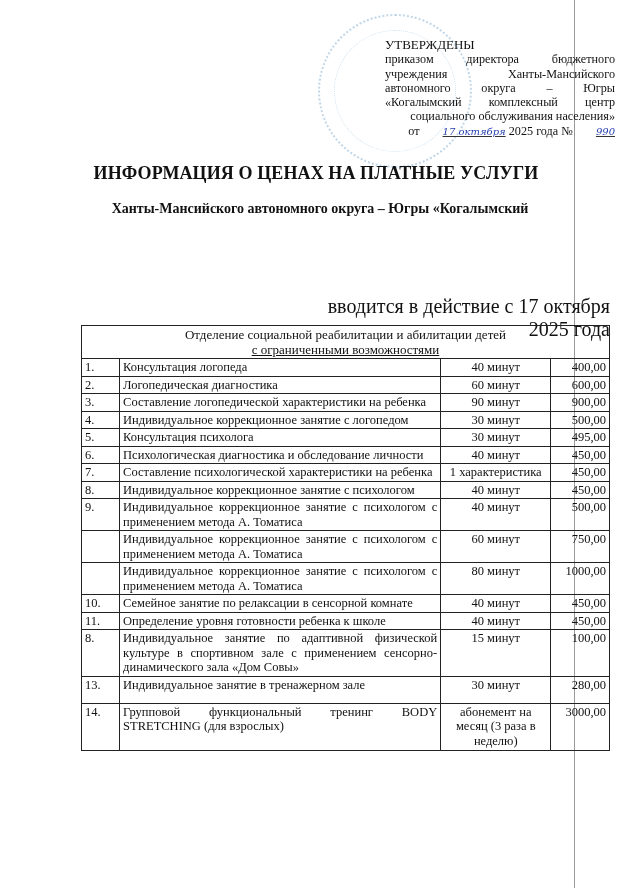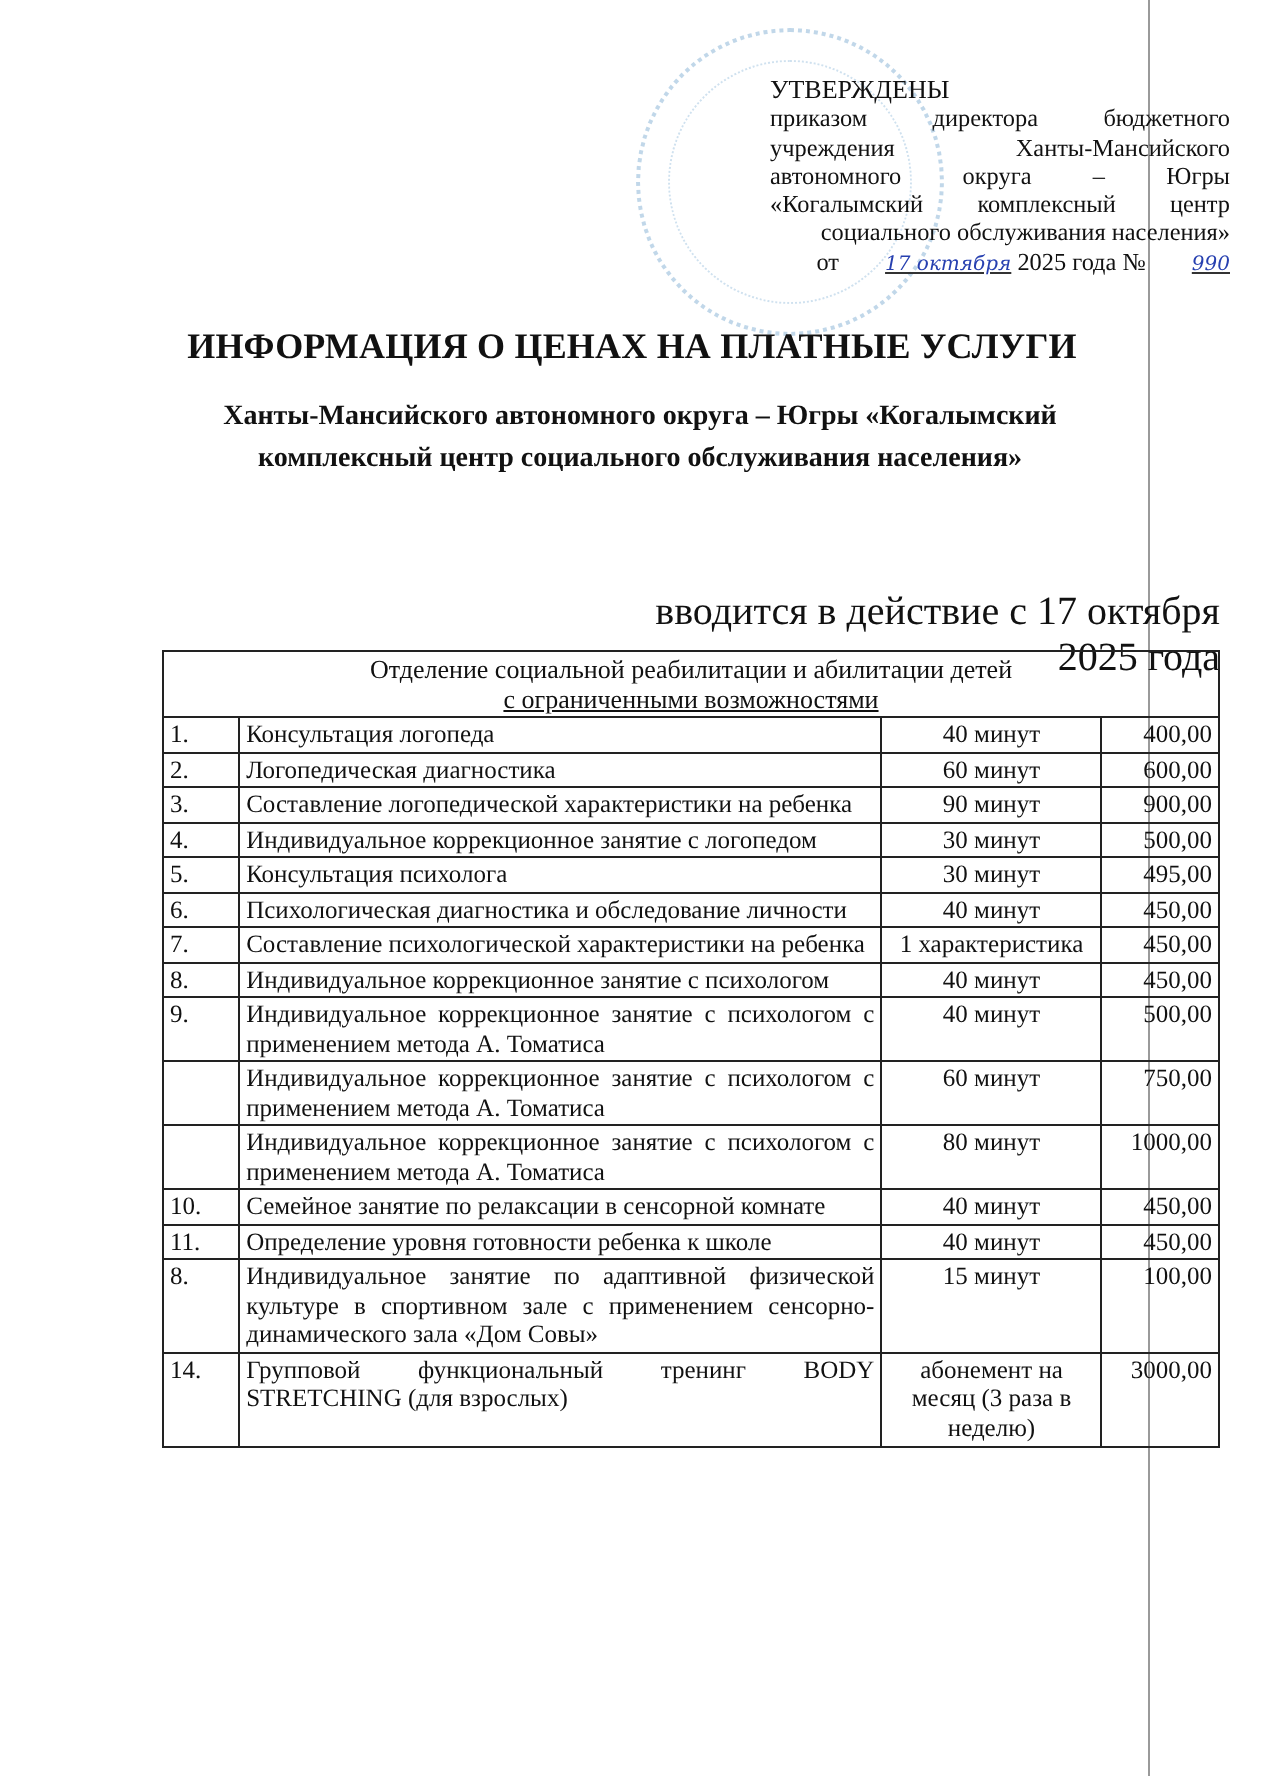--- a/index.html
+++ b/index.html
@@ -71,21 +71,20 @@
     <span class="sig">17 октября</span>
     <span>2025 года №</span>
     <span class="sig">990</span>
   </div>
 </div>
 
 <div class="title">ИНФОРМАЦИЯ О ЦЕНАХ НА ПЛАТНЫЕ УСЛУГИ</div>
 
 <div class="subtitle">
   <div>Ханты-Мансийского автономного округа – Югры «Когалымский</div>
-  <div>комплексный центр социального обслуживания населения»</div>
 </div>
 
 <div class="effective">вводится в действие с 17 октября 2025 года</div>
 
 <table class="prices">
   <tbody>
   <tr class="section">
     <td colspan="4">
       <div>Отделение социальной реабилитации и абилитации детей</div>
       <div class="u">с ограниченными возможностями</div>
@@ -169,19 +168,25 @@
         <td class="c-unit">40 минут</td>
         <td class="c-price">450,00</td>
       </tr>
   <tr>
         <td class="c-num">8.</td>
         <td class="c-name">Индивидуальное занятие по адаптивной физической культуре в спортивном зале с применением сенсорно-динамического зала «Дом Совы»</td>
         <td class="c-unit">15 минут</td>
         <td class="c-price">100,00</td>
       </tr>
   <tr>
+        <td class="c-num" style="height:24px">13.</td>
+        <td class="c-name">Индивидуальное занятие в тренажерном зале</td>
+        <td class="c-unit mid">30 минут</td>
+        <td class="c-price">280,00</td>
+      </tr>
+  <tr>
         <td class="c-num" style="height:44px">14.</td>
         <td class="c-name">Групповой функциональный тренинг BODY STRETCHING (для взрослых)</td>
         <td class="c-unit">абонемент на месяц (3 раза в неделю)</td>
         <td class="c-price">3000,00</td>
       </tr>
 </tbody>
   </table>
 
 </body></html>

